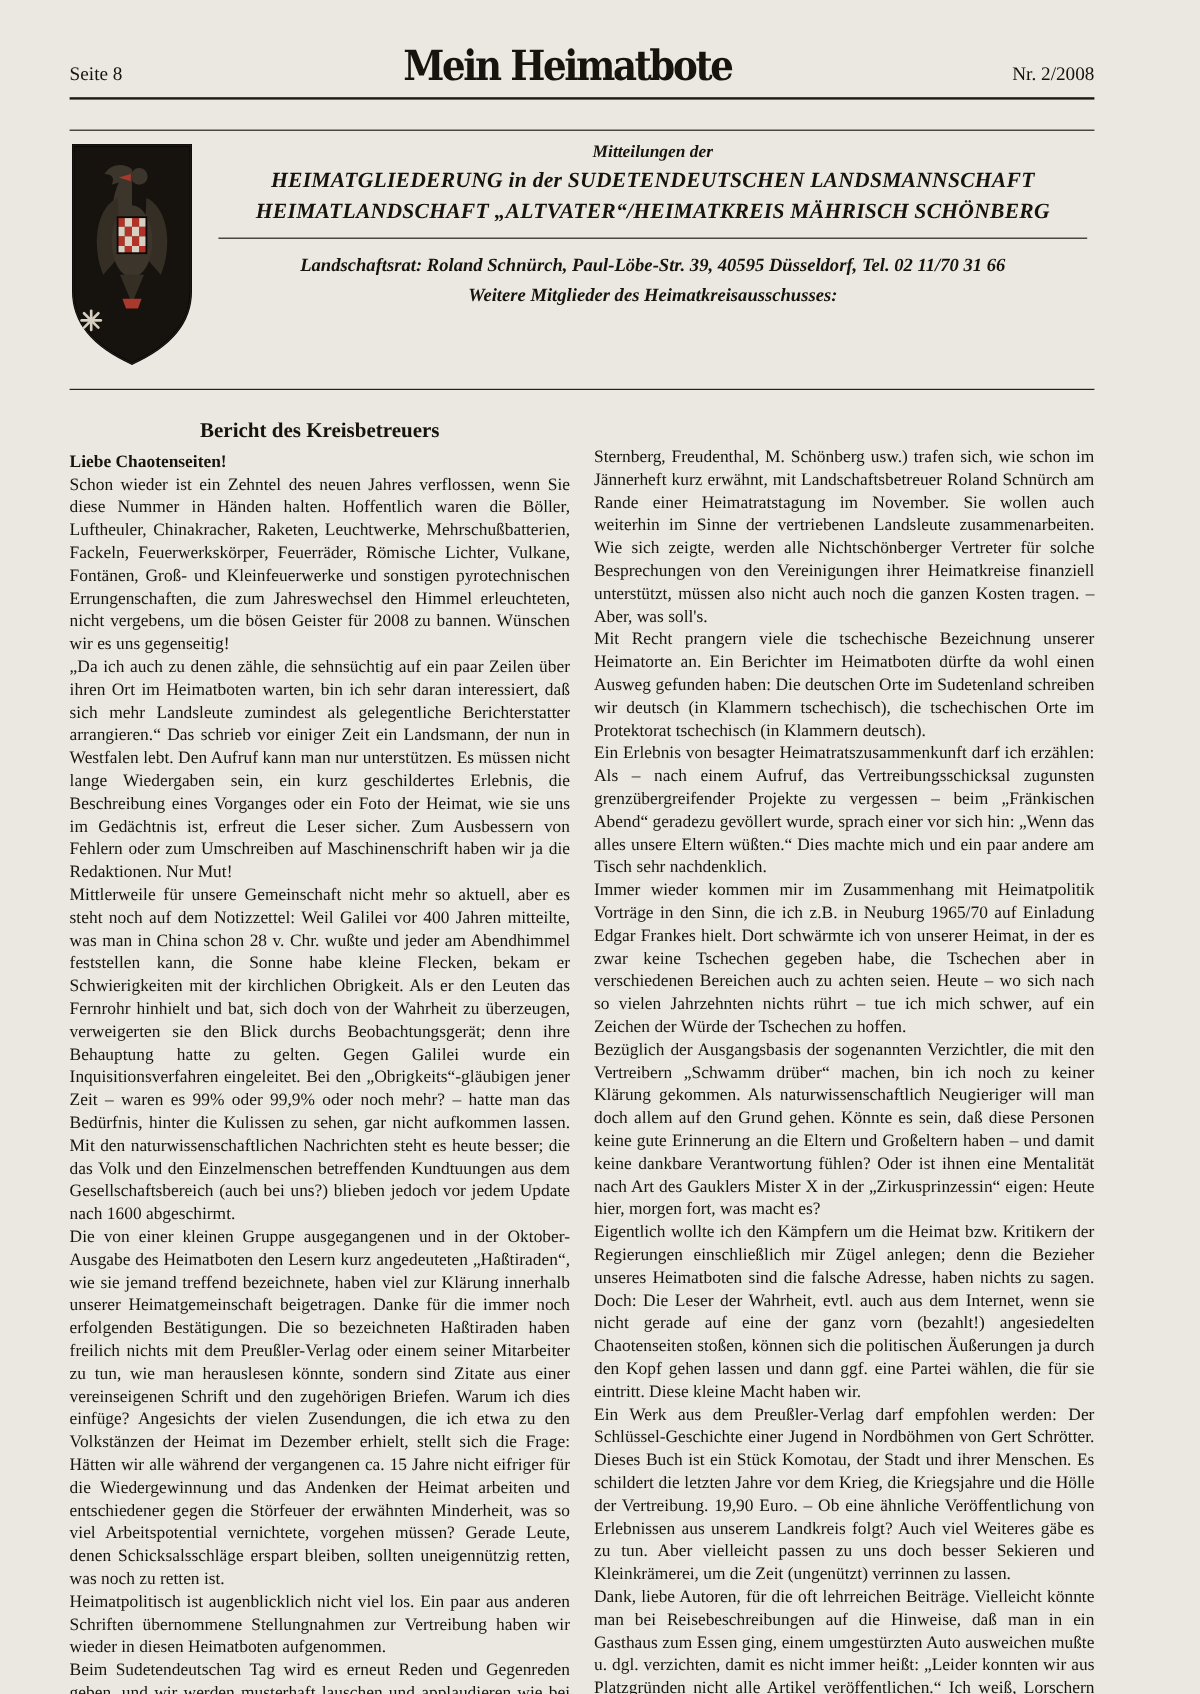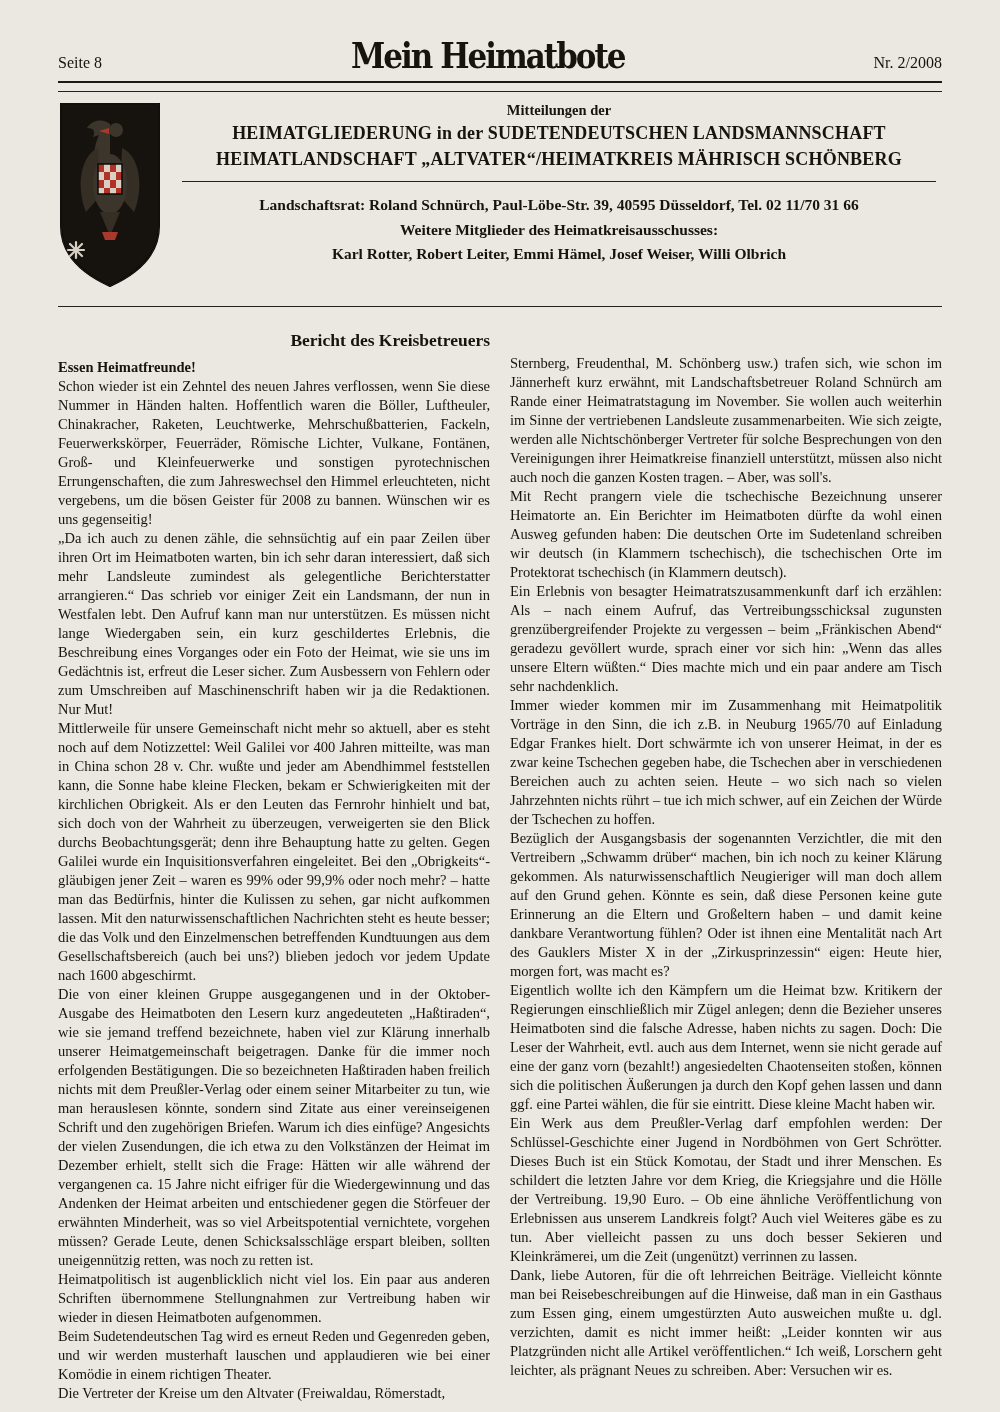--- a/index.html
+++ b/index.html
@@ -7,21 +7,21 @@
     width:1000px;height:1412px;
     background:#ebe8e1;
     color:#17140f;
     font-family:"Liberation Serif", serif;
     overflow:hidden;
     position:relative;
   }
   .page{
     box-sizing:border-box;
     width:1000px;height:1412px;
-    padding:40px 58px 0 58px;
+    padding:40px 88px 0 58px;
   }
   
   .masthead-row{
     display:flex;align-items:flex-end;justify-content:space-between;
   }
   .page-num,.issue{
     font-size:16px;
     padding-bottom:4px;
   }
   .masthead{
@@ -32,26 +32,27 @@
     transform:scaleY(1.12);
     transform-origin:bottom;
     white-space:nowrap;
   }
   .header-rule{
     border-top:2px solid #1d1a14;
     margin-top:5px;
   }
   
   .infobox{
-    margin-top:8px;
+    margin-top:25px;
     border-top:1.5px solid #24201a;
     border-bottom:1.5px solid #24201a;
     padding:8px 0 12px 0;
     display:flex;
     gap:14px;
+    font-style:italic;
   }
   .crest{flex:0 0 104px;}
   .infobox-text{
     flex:1;
     text-align:center;
   }
   .ib-intro{font-weight:bold;font-size:14.5px;line-height:1.4;}
   .ib-org{font-weight:bold;font-size:18px;line-height:1.45;letter-spacing:.2px;}
   .ib-rule{border-top:1.5px solid #24201a;margin:9px 6px 11px 6px;}
   .ib-contact{font-weight:bold;font-size:15.5px;line-height:1.55;}
@@ -65,21 +66,21 @@
     flex:1;
     font-size:14.5px;
     line-height:19px;
     text-align:justify;
     hyphens:auto;
   }
   .col p{margin:0;}
   .article-title{
     font-size:17.5px;
     font-weight:bold;
-    text-align:right;
+    text-align:center;
     margin:0 0 8px 0;
   }
   .salutation{font-weight:bold;}
   .col-right{padding-top:23px;}
 </style>
 </head>
 <body>
 
 <div class="page">
 
@@ -135,28 +136,27 @@
         </g>
       </svg>
     </div>
     <div class="infobox-text">
       <div class="ib-intro">Mitteilungen der</div>
       <div class="ib-org">HEIMATGLIEDERUNG in der SUDETENDEUTSCHEN LANDSMANNSCHAFT</div>
       <div class="ib-org">HEIMATLANDSCHAFT „ALTVATER“/HEIMATKREIS MÄHRISCH SCHÖNBERG</div>
       <div class="ib-rule"></div>
       <div class="ib-contact">Landschaftsrat: Roland Schnürch, Paul-Löbe-Str. 39, 40595 Düsseldorf, Tel. 02 11/70 31 66</div>
       <div class="ib-contact">Weitere Mitglieder des Heimatkreisausschusses:</div>
-      <div class="ib-contact">Karl Rotter, Robert Leiter, Emmi Hämel, Josef Weiser, Willi Olbrich</div>
     </div>
   </section>
 
   <main class="columns">
     <div class="col col-left">
       <h2 class="article-title">Bericht des Kreisbetreuers</h2>
-      <p class="salutation">Essen Heimatfreunde!</p>
+      <p class="salutation">Liebe Chaotenseiten!</p>
       <p>Schon wieder ist ein Zehntel des neuen Jahres verflossen, wenn Sie diese Nummer in Händen halten. Hoffentlich waren die Böller, Luftheuler, Chinakracher, Raketen, Leuchtwerke, Mehrschußbatterien, Fackeln, Feuerwerkskörper, Feuerräder, Römische Lichter, Vulkane, Fontänen, Groß- und Kleinfeuerwerke und sonstigen pyrotechnischen Errungenschaften, die zum Jahreswechsel den Himmel erleuchteten, nicht vergebens, um die bösen Geister für 2008 zu bannen. Wünschen wir es uns gegenseitig!</p>
       <p>„Da ich auch zu denen zähle, die sehnsüchtig auf ein paar Zeilen über ihren Ort im Heimatboten warten, bin ich sehr daran interessiert, daß sich mehr Landsleute zumindest als gelegentliche Berichterstatter arrangieren.“ Das schrieb vor einiger Zeit ein Landsmann, der nun in Westfalen lebt. Den Aufruf kann man nur unterstützen. Es müssen nicht lange Wiedergaben sein, ein kurz geschildertes Erlebnis, die Beschreibung eines Vorganges oder ein Foto der Heimat, wie sie uns im Gedächtnis ist, erfreut die Leser sicher. Zum Ausbessern von Fehlern oder zum Umschreiben auf Maschinenschrift haben wir ja die Redaktionen. Nur Mut!</p>
       <p>Mittlerweile für unsere Gemeinschaft nicht mehr so aktuell, aber es steht noch auf dem Notizzettel: Weil Galilei vor 400 Jahren mitteilte, was man in China schon 28 v. Chr. wußte und jeder am Abendhimmel feststellen kann, die Sonne habe kleine Flecken, bekam er Schwierigkeiten mit der kirchlichen Obrigkeit. Als er den Leuten das Fernrohr hinhielt und bat, sich doch von der Wahrheit zu überzeugen, verweigerten sie den Blick durchs Beobachtungsgerät; denn ihre Behauptung hatte zu gelten. Gegen Galilei wurde ein Inquisitionsverfahren eingeleitet. Bei den „Obrigkeits“-gläubigen jener Zeit – waren es 99% oder 99,9% oder noch mehr? – hatte man das Bedürfnis, hinter die Kulissen zu sehen, gar nicht aufkommen lassen. Mit den naturwissenschaftlichen Nachrichten steht es heute besser; die das Volk und den Einzelmenschen betreffenden Kundtuungen aus dem Gesellschaftsbereich (auch bei uns?) blieben jedoch vor jedem Update nach 1600 abgeschirmt.</p>
       <p>Die von einer kleinen Gruppe ausgegangenen und in der Oktober-Ausgabe des Heimatboten den Lesern kurz angedeuteten „Haßtiraden“, wie sie jemand treffend bezeichnete, haben viel zur Klärung innerhalb unserer Heimatgemeinschaft beigetragen. Danke für die immer noch erfolgenden Bestätigungen. Die so bezeichneten Haßtiraden haben freilich nichts mit dem Preußler-Verlag oder einem seiner Mitarbeiter zu tun, wie man herauslesen könnte, sondern sind Zitate aus einer vereinseigenen Schrift und den zugehörigen Briefen. Warum ich dies einfüge? Angesichts der vielen Zusendungen, die ich etwa zu den Volkstänzen der Heimat im Dezember erhielt, stellt sich die Frage: Hätten wir alle während der vergangenen ca. 15 Jahre nicht eifriger für die Wiedergewinnung und das Andenken der Heimat arbeiten und entschiedener gegen die Störfeuer der erwähnten Minderheit, was so viel Arbeitspotential vernichtete, vorgehen müssen? Gerade Leute, denen Schicksalsschläge erspart bleiben, sollten uneigennützig retten, was noch zu retten ist.</p>
       <p>Heimatpolitisch ist augenblicklich nicht viel los. Ein paar aus anderen Schriften übernommene Stellungnahmen zur Vertreibung haben wir wieder in diesen Heimatboten aufgenommen.</p>
       <p>Beim Sudetendeutschen Tag wird es erneut Reden und Gegenreden geben, und wir werden musterhaft lauschen und applaudieren wie bei einer Komödie in einem richtigen Theater.</p>
       <p>Die Vertreter der Kreise um den Altvater (Freiwaldau, Römerstadt,</p>
     </div>
     <div class="col col-right">
       <p>Sternberg, Freudenthal, M. Schönberg usw.) trafen sich, wie schon im Jännerheft kurz erwähnt, mit Landschaftsbetreuer Roland Schnürch am Rande einer Heimatratstagung im November. Sie wollen auch weiterhin im Sinne der vertriebenen Landsleute zusammenarbeiten. Wie sich zeigte, werden alle Nichtschönberger Vertreter für solche Besprechungen von den Vereinigungen ihrer Heimatkreise finanziell unterstützt, müssen also nicht auch noch die ganzen Kosten tragen. – Aber, was soll's.</p>

